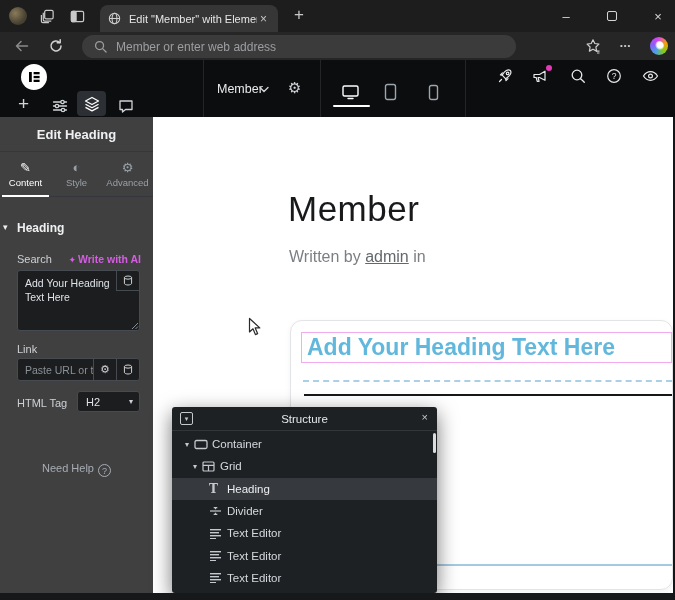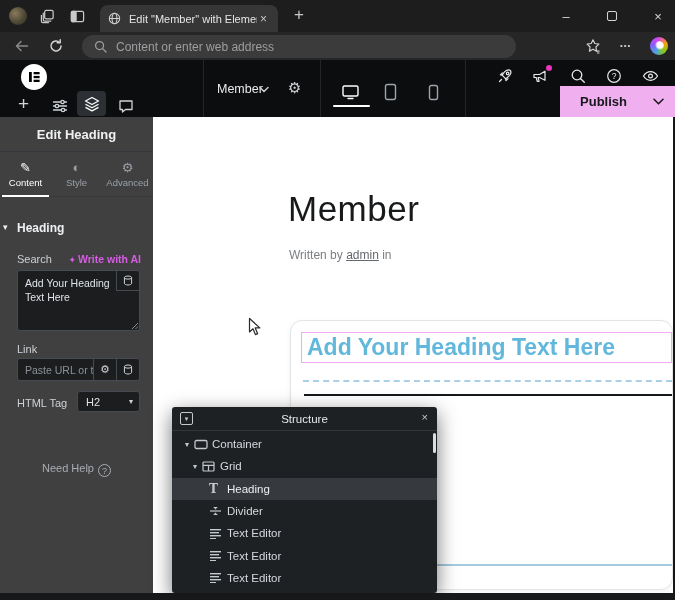--- a/index.html
+++ b/index.html
@@ -91,21 +91,21 @@
   .need-help { position:absolute; left:0; top:345px; width:153px; text-align:center; color:#a7adb4; font-size:11px; }
   .q-circle { display:inline-block; width:13px; height:13px; border:1px solid #a7adb4; border-radius:50%;
     font-size:9px; line-height:12px; text-align:center; vertical-align:-2px; margin-left:4px; }
 
   .collapse-tab { position:absolute; left:153px; top:352px; width:13px; height:38px; background:#25282a;
     border-radius:0 7px 7px 0; color:#b5bac0; font-size:11px; display:flex; align-items:center; justify-content:center; }
 
   
   .canvas { position:absolute; left:153px; top:117px; width:522px; height:476px; background:#fff; }
   .post-title { position:absolute; left:135px; top:72px; font-size:35px; font-weight:500; color:#17191b; letter-spacing:.5px; }
-  .byline { position:absolute; left:136px; top:131px; font-size:12px; color:#7b7f83; }
+  .byline { position:absolute; left:136px; top:131px; font-size:16px; color:#7b7f83; }
   .byline a { color:#63686d; text-decoration:underline; }
   .card { position:absolute; left:137px; top:203px; width:383px; height:270px; background:#fff;
     border:1px solid #e3e4e6; border-radius:12px; box-shadow:0 2px 6px rgba(0,0,0,.05); }
   .sel-box { position:absolute; left:10px; top:11px; width:371px; height:31px; border:1px solid #f3abef; }
   .widget-heading { font-size:23px; font-weight:bold; color:#62b8dc; line-height:29px; padding-left:5px;
     white-space:nowrap; overflow:hidden; }
   .grid-dash { position:absolute; left:12px; top:59px; width:369px; border-top:2px dashed #aacfe6; }
   .divider-line { position:absolute; left:13px; top:73px; width:368px; border-top:2px solid #15181a; }
   .grid-bottom { position:absolute; left:10px; top:243px; width:371px; border-top:2px solid #a5cade; }
   .cursor { position:absolute; left:95px; top:200px; }
@@ -182,21 +182,21 @@
           <path d="M12.2 1.8v3h-3" stroke-linejoin="round"></path>
       </svg>
     </span>
     <div class="urlbar">
       <span>
         <svg width="13" height="13" viewBox="0 0 14 14" fill="none" stroke="#9d9ea1" stroke-width="1.4" stroke-linecap="round">
           <circle cx="6" cy="6" r="4.3"></circle>
             <path d="M9.3 9.3 13 13"></path>
         </svg>
       </span>
-      <span class="urltext">Content or enter web address</span>
+      <span class="urltext">Member or enter web address</span>
     </div>
     <span class="nav-icon" style="left:585px">
       <svg width="16" height="16" viewBox="0 0 16 16" fill="none" stroke="#cfcfcf" stroke-width="1.2" stroke-linejoin="round">
         <path d="M8 1.8l1.8 3.7 4.1.6-3 2.9.7 4.1L8 11.2l-3.6 1.9.7-4.1-3-2.9 4.1-.6z"></path>
           <path d="M11 13.2h3.5M12 15h2.5" stroke-linejoin="miter"></path>
       </svg>
     </span>
     <span class="dots">•••</span>
     <div class="copilot"></div>
   </div>
@@ -286,28 +286,20 @@
         <circle cx="8" cy="8" r="6.3"></circle>
           <text x="8" y="11" font-size="8.5" fill="currentColor" stroke="none" text-anchor="middle" font-family="Liberation Sans, sans-serif">?</text>
       </svg>
     </span>
     <span class="eright-icon" style="left:642px">
       <svg width="17" height="16" viewBox="0 0 17 16" fill="none" stroke="currentColor" stroke-width="1.2">
         <path d="M1.5 8s2.7-4.3 7-4.3S15.5 8 15.5 8s-2.7 4.3-7 4.3S1.5 8 1.5 8z"></path>
           <circle cx="8.5" cy="8" r="1.9"></circle>
       </svg>
     </span>
-    <div class="publish">
-      <span>Publish</span>
-      <span class="publish-chevron">
-        <svg width="11" height="7" viewBox="0 0 11 7" fill="none" stroke="currentColor" stroke-width="1.6" stroke-linecap="round">
-            <path d="M1 1.3 5.5 5.7 10 1.3"></path>
-          </svg>
-      </span>
-    </div>
   </div>
 
   <div class="sidebar">
     <div class="p-header">Edit Heading</div>
     <div class="p-tabs">
       <div class="p-tab active">
         <span class="ticon">✎</span>
         <span>Content</span>
       </div>
       <div class="p-tab">

